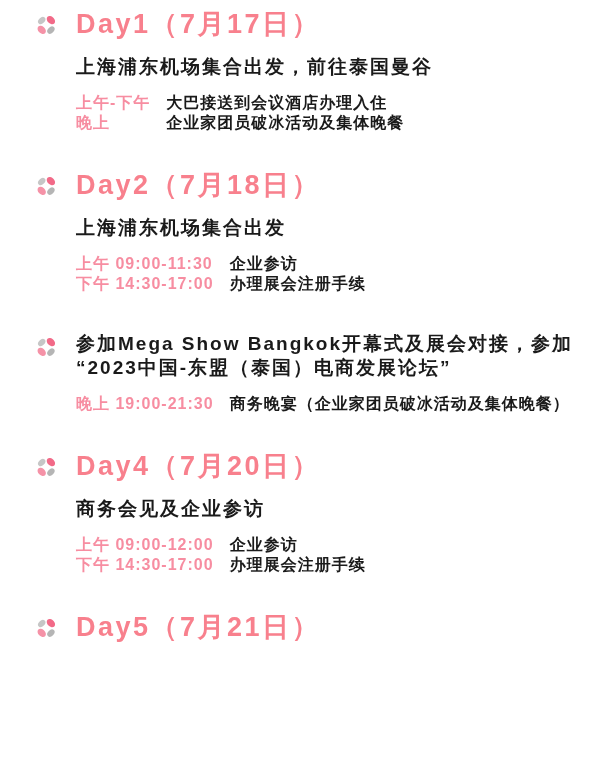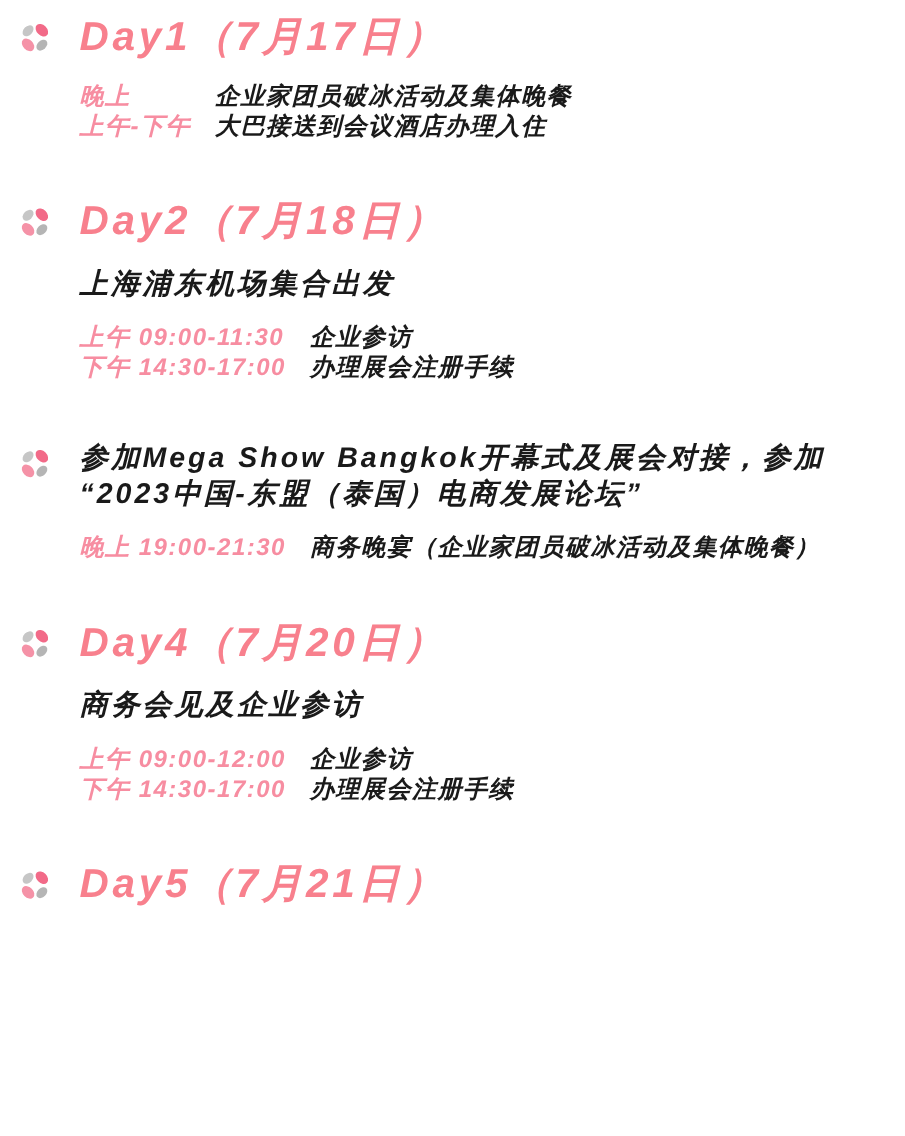--- a/index.html
+++ b/index.html
@@ -10,23 +10,22 @@
   body {
     width: 603px;
     height: 757px;
     font-family: "Liberation Sans", sans-serif;
     overflow: hidden;
   }
   .page {
     box-sizing: border-box;
     width: 603px;
     height: 647px;
-    padding: 10px 8px 0 12px;
+    padding: 10px 8px 0 35px;
     background: #ffffff;
-    font-style: italic;
   }
   .day-section {
     position: relative;
     padding-left: 41px;
     margin-bottom: 38px;
   }
   .bullet {
     position: absolute;
     left: 0;
     top: 4px;
@@ -84,28 +83,29 @@
   <section class="day-section">
     <span class="bullet">
       <svg viewBox="0 0 24 24" xmlns="http://www.w3.org/2000/svg">
         <ellipse cx="7" cy="6.8" rx="4.4" ry="3.1" transform="rotate(-45 7 6.8)" fill="#c6c6c6"></ellipse>
         <ellipse cx="16.6" cy="6.4" rx="5" ry="3.6" transform="rotate(45 16.6 6.4)" fill="#f26a88"></ellipse>
         <ellipse cx="7" cy="16.6" rx="5" ry="3.6" transform="rotate(45 7 16.6)" fill="#f592a7"></ellipse>
         <ellipse cx="16.6" cy="16.8" rx="4.4" ry="3.1" transform="rotate(-45 16.6 16.8)" fill="#b5b5b5"></ellipse>
       </svg>
     </span>
     <h2 class="day-header">Day1（7月17日）</h2>
+    <p class="day-title">上海浦东机场集合出发，前往泰国曼谷</p>
     <div class="schedule">
+      <div class="srow">
+        <span class="stime">上午-下午</span>
+        <span class="sact">大巴接送到会议酒店办理入住</span>
+      </div>
       <div class="srow">
         <span class="stime">晚上</span>
         <span class="sact">企业家团员破冰活动及集体晚餐</span>
-      </div>
-      <div class="srow">
-        <span class="stime">上午-下午</span>
-        <span class="sact">大巴接送到会议酒店办理入住</span>
       </div>
     </div>
   </section>
 
   <section class="day-section">
     <span class="bullet">
       <svg viewBox="0 0 24 24" xmlns="http://www.w3.org/2000/svg">
         <ellipse cx="7" cy="6.8" rx="4.4" ry="3.1" transform="rotate(-45 7 6.8)" fill="#c6c6c6"></ellipse>
         <ellipse cx="16.6" cy="6.4" rx="5" ry="3.6" transform="rotate(45 16.6 6.4)" fill="#f26a88"></ellipse>
         <ellipse cx="7" cy="16.6" rx="5" ry="3.6" transform="rotate(45 7 16.6)" fill="#f592a7"></ellipse>

